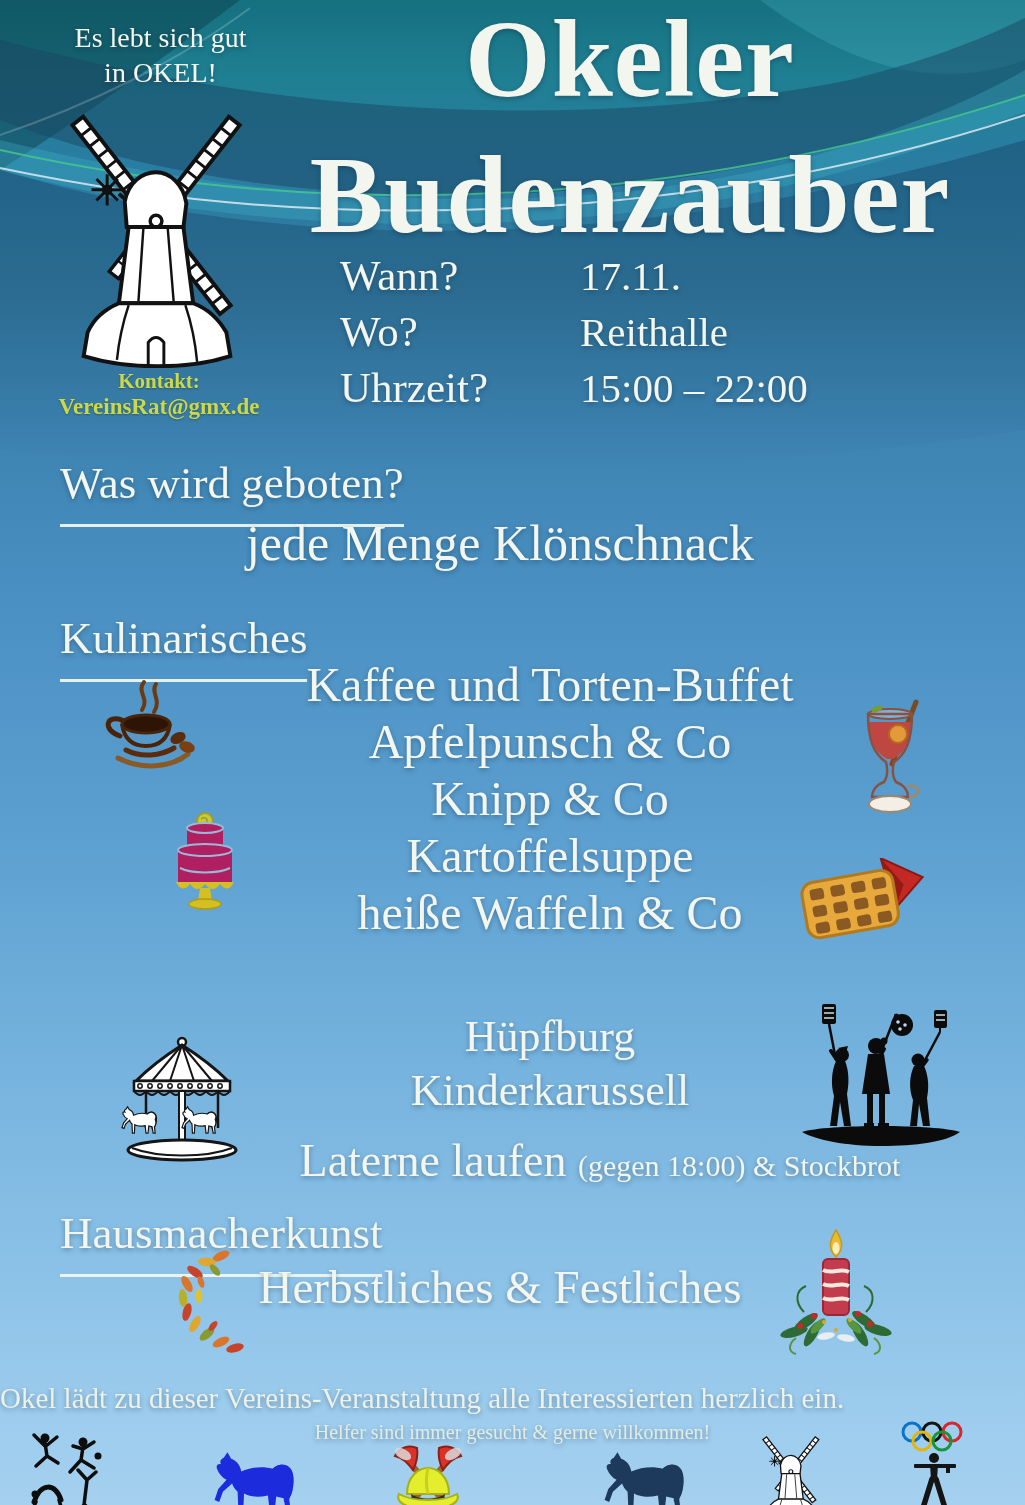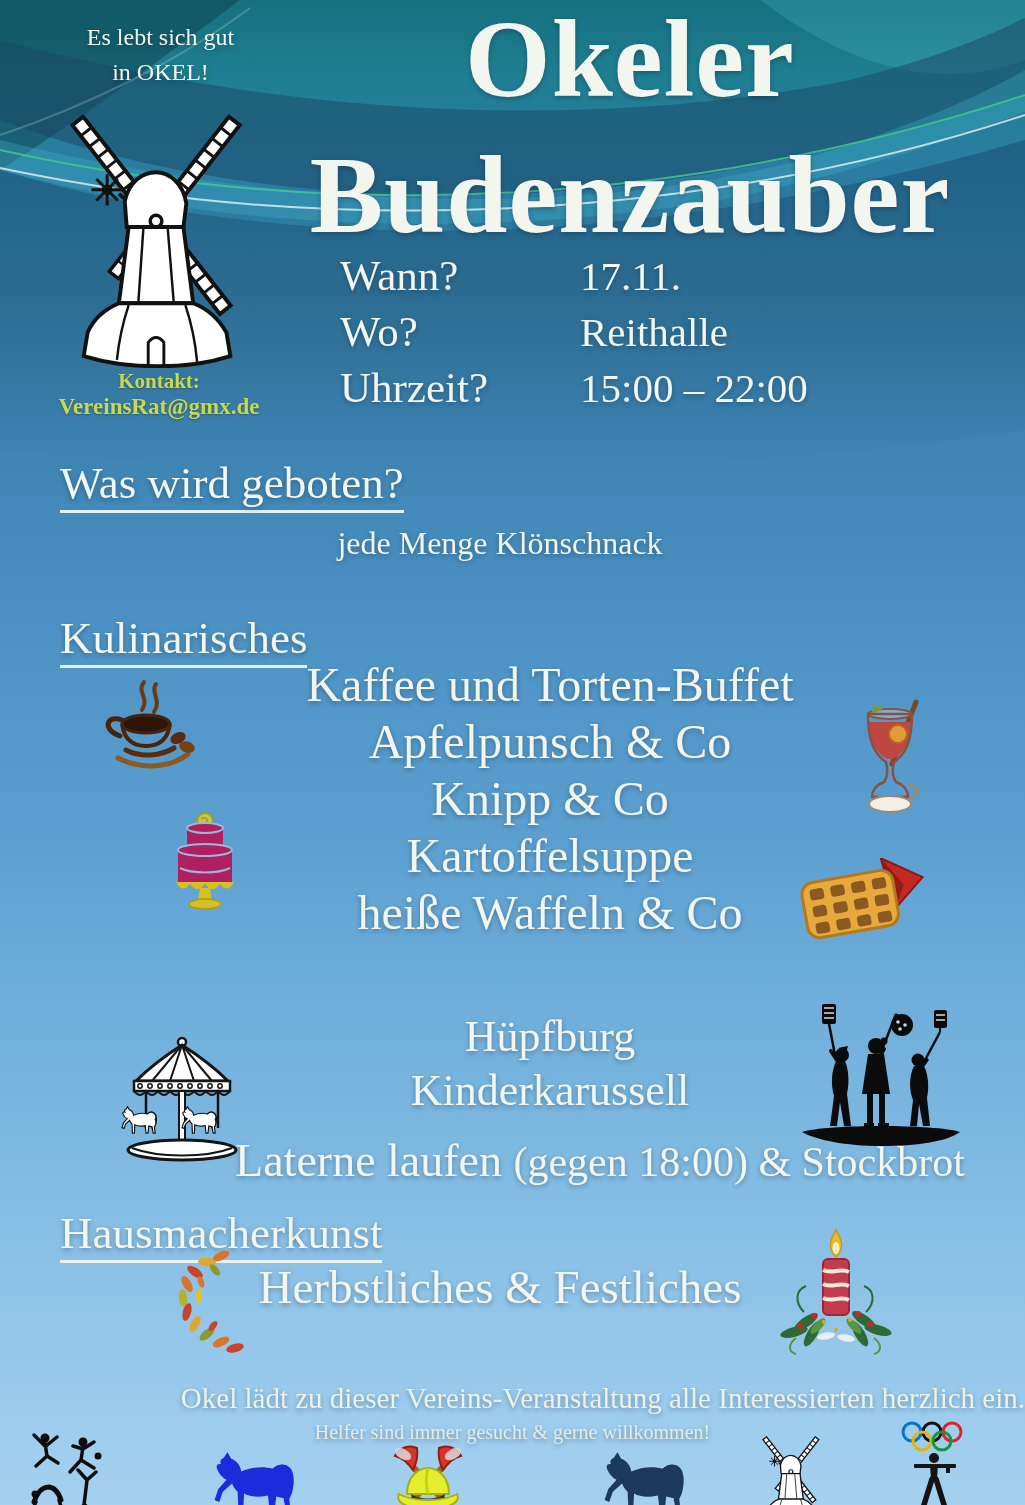--- a/index.html
+++ b/index.html
@@ -7,45 +7,45 @@
     position:relative;width:1025px;height:1505px;overflow:hidden;
     font-family:"Liberation Serif","DejaVu Serif",serif;color:#f2f6ee;
     background:linear-gradient(180deg,
       #15707f 0%, #1f7f92 5%, #2a7da2 11%, #33799f 19%,
       #3c83b1 28%, #4a90c2 40%, #5b9fd0 55%, #74b2dd 70%,
       #8bc1e7 84%, #9ecdee 95%, #a5d0ee 100%);
   }
   .abs{position:absolute;}
   .sh{text-shadow:0 2px 5px rgba(8,30,50,.35);}
   .bg-waves{position:absolute;left:0;top:0;}
-  .tagline{left:38px;top:20px;width:245px;text-align:center;font-size:24px;line-height:35px;}
+  .tagline{left:38px;top:20px;width:245px;text-align:center;font-size:28px;line-height:35px;}
   .windmill-lg{left:70px;top:84px;width:176px;height:284px;}
   .contact{left:28px;top:368px;width:262px;text-align:center;color:#ccd84c;
            font-weight:bold;font-size:21px;line-height:26px;text-shadow:0 1px 2px rgba(20,40,20,.4);}
   .contact .email{font-size:23px;}
   .title{left:230px;width:800px;text-align:center;font-size:110px;font-weight:bold;line-height:1;letter-spacing:1px;}
   .title.l1{top:4px;}
   .title.l2{top:140px;}
   .details{left:340px;top:248px;font-size:43px;line-height:56px;}
   .details .drow{white-space:nowrap;}
   .details .dlabel{display:inline-block;width:240px;}
   .details .dvalue{font-size:41px;}
   .shead{position:absolute;left:60px;font-size:45px;line-height:50px;
-         padding-bottom:2px;border-bottom:3px solid rgba(242,248,238,.92);}
+         padding-bottom:16px;border-bottom:3px solid rgba(242,248,238,.92);}
   .h-offered{top:458px;}
-  .offered-item{left:100px;top:518px;width:800px;text-align:center;font-size:32px;line-height:50px;}
+  .offered-item{left:100px;top:518px;width:800px;text-align:center;font-size:50px;line-height:50px;}
   .h-kulinarisches{top:613px;}
   .clist{left:150px;top:656px;width:800px;text-align:center;font-size:48px;line-height:57px;}
   .h-aufregendes{top:968px;}
   .alist{left:150px;top:1010px;width:800px;text-align:center;font-size:44px;line-height:54px;}
   .laterne{left:100px;top:1136px;width:1000px;text-align:center;font-size:46px;line-height:50px;white-space:nowrap;}
-  .laterne .small{font-size:42px;}
+  .laterne .small{font-size:30px;}
   .h-hausmacher{top:1208px;}
   .hm-item{left:100px;top:1262px;width:800px;text-align:center;font-size:47px;line-height:50px;}
-  .footer1{left:0;top:1381px;width:1025px;text-align:right;font-size:29px;line-height:34px;color:#ecf1e9;}
+  .footer1{left:0;top:1381px;width:1025px;text-align:left;font-size:29px;line-height:34px;color:#ecf1e9;}
   .footer2{left:0;top:1418px;width:1025px;text-align:center;font-size:20px;line-height:28px;color:#e3ebe2;}
   .ico{position:absolute;}
   svg{display:block;}
 </style>
 </head>
 <body>
 
 <svg width="0" height="0" style="position:absolute">
   <defs>
     <g id="horse-shape">

